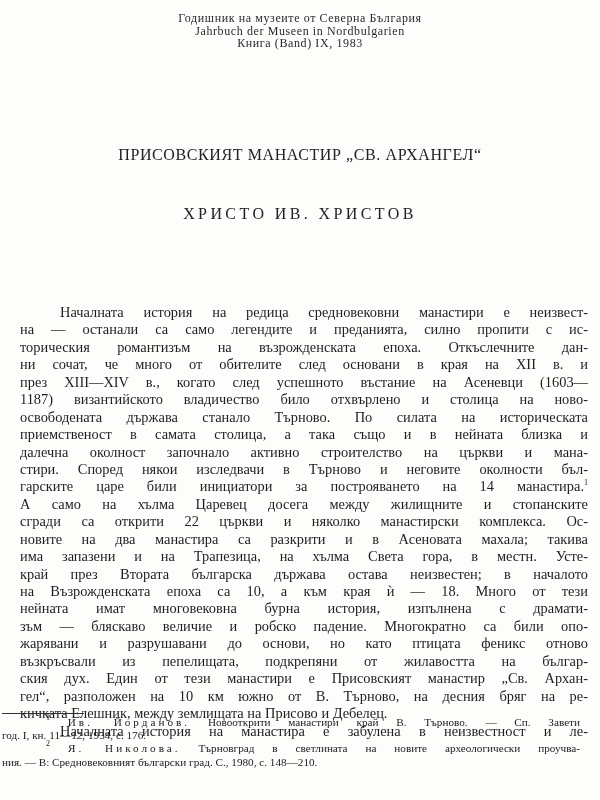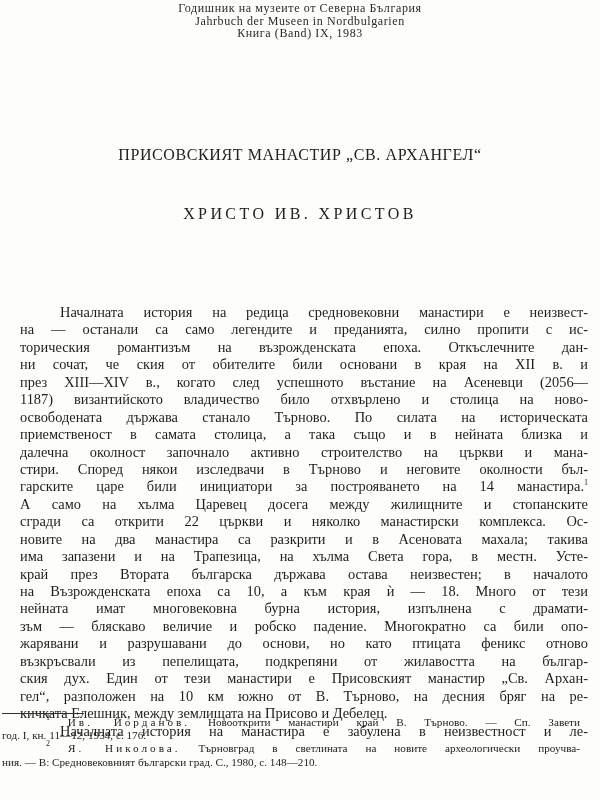--- a/index.html
+++ b/index.html
@@ -3,21 +3,21 @@
 <meta charset="utf-8">
 <style>
   html, body { margin: 0; padding: 0; }
   body {
     width: 600px; height: 800px; overflow: hidden;
     background: #fdfdfb; color: #1e1e1e;
     font-family: "Liberation Serif", "DejaVu Serif", serif;
     position: relative;
   }
   .header {
-    position: absolute; top: 2px; left: 0; width: 600px;
+    position: absolute; top: 12px; left: 0; width: 600px;
     text-align: center; font-size: 12px; line-height: 12.5px;
     color: #2a2a2a; letter-spacing: 0.6px;
   }
   .header div { white-space: nowrap; }
   .title {
     position: absolute; top: 146px; left: 0; width: 600px;
     text-align: center; font-size: 16px; letter-spacing: 0.6px;
     color: #222; white-space: nowrap;
   }
   .author {
@@ -61,22 +61,22 @@
   <div>Книга (Band) IX, 1983</div>
 </div>
 
 <div class="title">ПРИСОВСКИЯТ МАНАСТИР „СВ. АРХАНГЕЛ“</div>
 <div class="author">ХРИСТО ИВ. ХРИСТОВ</div>
 
 <div class="body-text">
   <span class="line indent">Началната история на редица средновековни манастири е неизвест-</span>
   <span class="line">на — останали са само легендите и преданията, силно пропити с ис-</span>
   <span class="line">торическия романтизъм на възрожденската епоха. Откъслечните дан-</span>
-  <span class="line">ни сочат, че ския от обителите били основани в края на XII в. и</span>
-  <span class="line">през XIII—XIV в., когато след успешното въстание на Асеневци (2056—</span>
+  <span class="line">ни сочат, че много от обителите след основани в края на XII в. и</span>
+  <span class="line">през XIII—XIV в., когато след успешното въстание на Асеневци (1603—</span>
   <span class="line">1187) византийското владичество било отхвърлено и столица на ново-</span>
   <span class="line">освободената държава станало Търново. По силата на историческата</span>
   <span class="line">приемственост в самата столица, а така също и в нейната близка и</span>
   <span class="line">далечна околност започнало активно строителство на църкви и мана-</span>
   <span class="line">стири. Според някои изследвачи в Търново и неговите околности бъл-</span>
   <span class="line"><span>гарските царе били инициатори за построяването на 14 манастира.</span><sup>1</sup></span>
   <span class="line">А само на хълма Царевец досега между жилищните и стопанските</span>
   <span class="line">сгради са открити 22 църкви и няколко манастирски комплекса. Ос-</span>
   <span class="line">новите на два манастира са разкрити и в Асеновата махала; такива</span>
   <span class="line">има запазени и на Трапезица, на хълма Света гора, в местн. Усте-</span>

